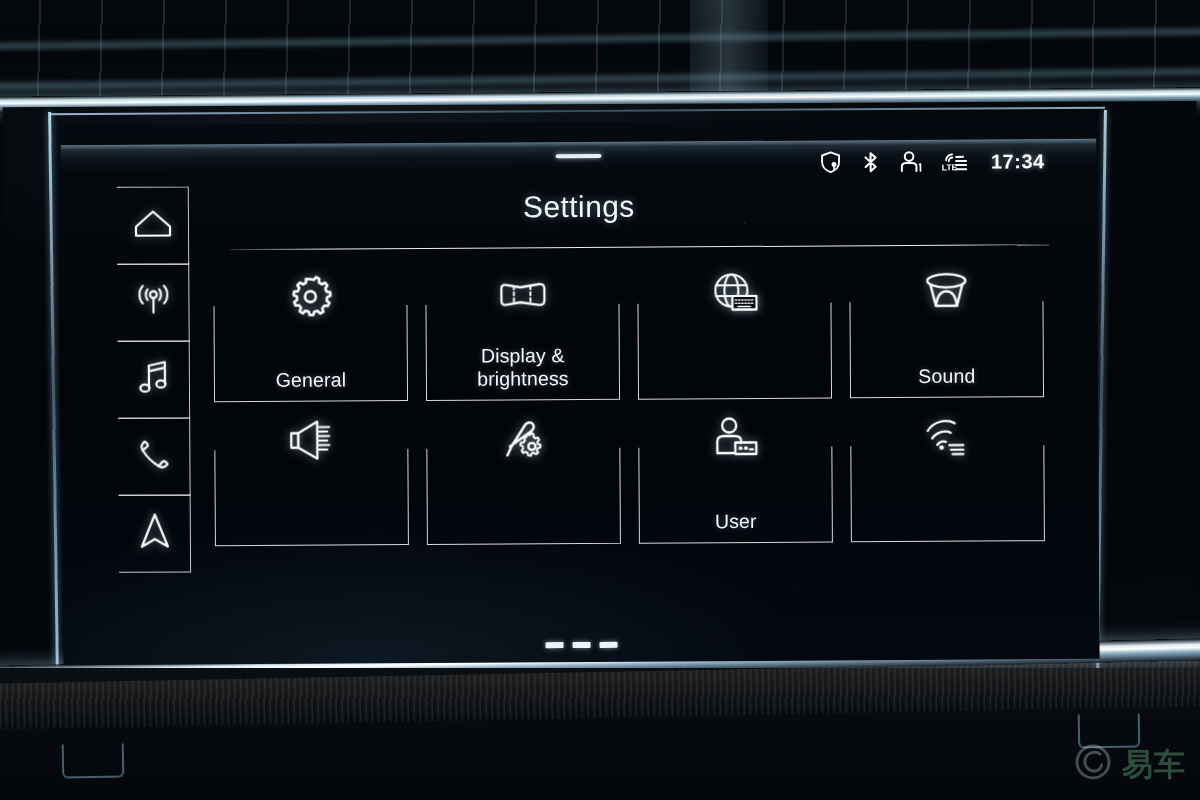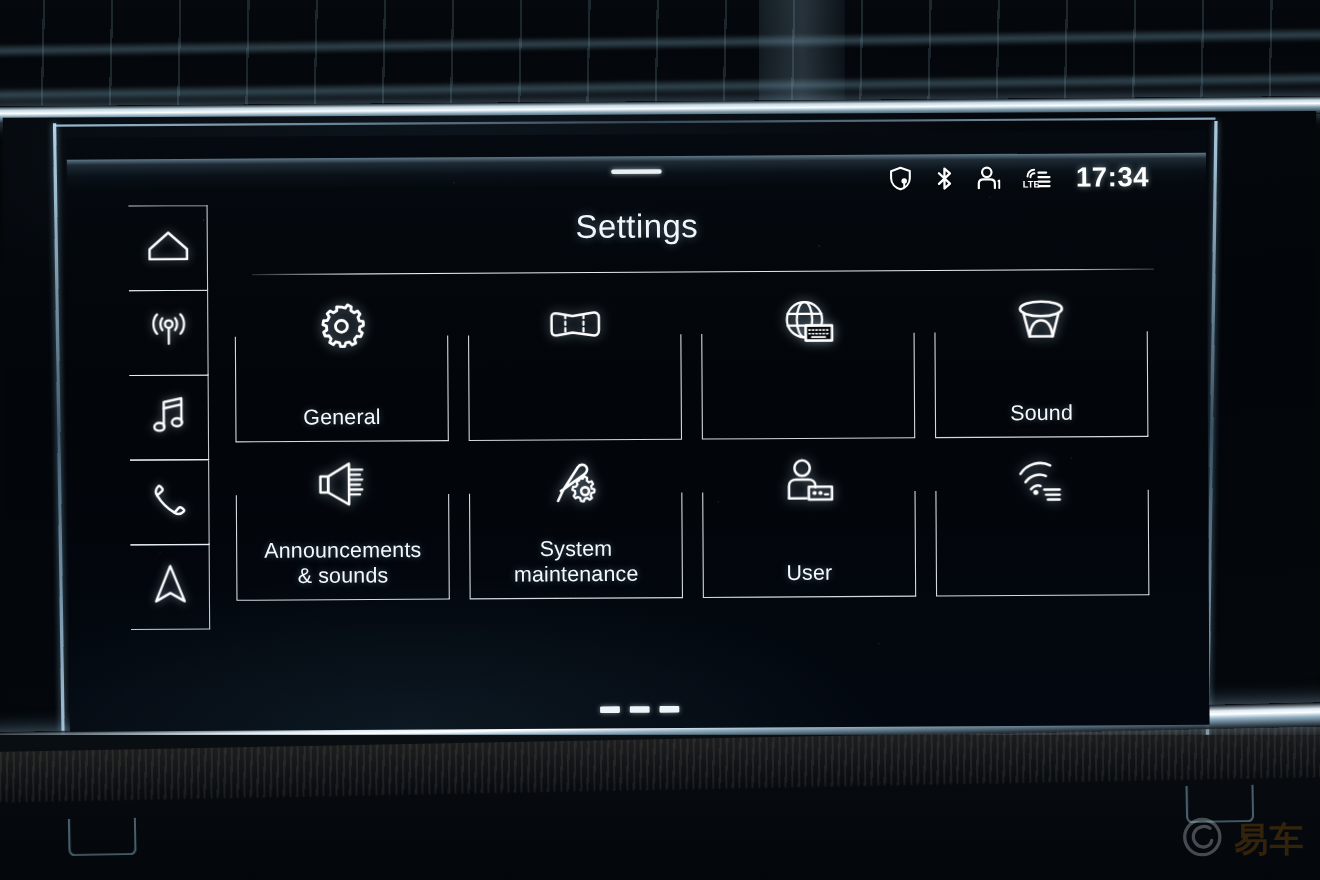--- a/index.html
+++ b/index.html
@@ -167,21 +167,21 @@
     pointer-events:none;
   }
   .pull-handle{
     position:absolute; left:50%; top:32px; transform:translateX(-50%);
     width:46px; height:4px; background:#e8eef2; border-radius:2px;
     box-shadow:0 0 5px rgba(220,235,245,.7);
   }
   .sicon{ position:relative; z-index:3; display:inline-flex; align-items:center; }
   .clock{
     position:relative; z-index:3;
-    font-size:25px; font-weight:700; letter-spacing:.5px; color:#fff;
+    font-size:20px; font-weight:700; letter-spacing:.5px; color:#fff;
     text-shadow:0 0 6px rgba(210,235,250,.55);
     margin-left:6px;
   }
 
   
   .title{
     position:absolute; top:68px; left:0; width:1036px; text-align:center;
     font-size:30px; font-weight:400; letter-spacing:.4px; color:#f2f7fa;
     text-shadow:0 0 9px rgba(180,215,240,.45);
   }
@@ -240,22 +240,22 @@
     display:flex; justify-content:center; gap:9px;
   }
   .pager .dash{
     width:18px; height:6px; background:#eef5f9; border-radius:1px;
     box-shadow:0 0 5px rgba(210,235,250,.55);
   }
 
   
   .watermark{
     position:absolute; right:14px; bottom:14px;
-    display:flex; align-items:center; gap:9px;
-    opacity:.30; color:#a16207;
+    display:flex; align-items:flex-end; gap:9px;
+    opacity:.30; color:#86efac;
     filter:blur(.4px);
   }
   .watermark .wm-text{ font-size:31px; font-weight:700; letter-spacing:1px; }
 </style>
 </head>
 <body>
 
 <div id="scene">
 
   <div class="vents">
@@ -402,20 +402,21 @@
       <div class="tile">
         <div class="frame"></div>
         <div class="ico">
           <svg width="56" height="36" viewBox="0 0 56 36" fill="none" stroke="#ffffff" stroke-width="2.3" stroke-linejoin="round" stroke-linecap="round">
             <path d="M7 11 C7 8 9 7 12 7.6 L26 10 L44 7 C48 6.4 50 8 50 11.4 V23 C50 26.4 48 28.2 44 27.6
                      L26 25 L12 27.4 C9 28 7 26.6 7 23.6 Z"></path>
             <path d="M19.5 9 V26" stroke-dasharray="3 3" stroke-width="2"></path>
             <path d="M36 9 V26.5" stroke-dasharray="3 3" stroke-width="2"></path>
           </svg>
         </div>
+        <div class="lbl">Display &amp;<br>brightness</div>
       </div>
 
       <div class="tile">
         <div class="frame"></div>
         <div class="ico">
           <svg width="52" height="50" viewBox="0 0 52 50" fill="none" stroke="#ffffff" stroke-width="2.1" stroke-linejoin="round" stroke-linecap="round">
             <circle cx="23" cy="21.5" r="16"></circle>
             <ellipse cx="23" cy="21.5" rx="7" ry="16"></ellipse>
             <path d="M7.6 16.2 H38.4"></path>
               <path d="M7.6 27 H38.4"></path>
@@ -461,37 +462,35 @@
             <g stroke-width="2.1">
               <path d="M33 9.5 H44"></path>
                 <path d="M33 14 H42"></path>
                 <path d="M33 18.5 H44"></path>
               <path d="M33 23 H42"></path>
                 <path d="M33 27.5 H44"></path>
                 <path d="M33 32 H42"></path>
             </g>
           </svg>
         </div>
-        <div class="lbl">Announcements<br>&amp; sounds</div>
       </div>
 
       <div class="tile">
         <div class="frame"></div>
         <div class="ico">
           <svg width="50" height="48" viewBox="0 0 50 48" fill="none" stroke="#ffffff" stroke-width="2.4" stroke-linejoin="round" stroke-linecap="round">
             <path d="M9 40 L13.5 30.5 L27 9.5 C29 6.5 33 6.5 34.8 9 C36.6 11.6 35 14.6 32.2 16.4 L11.8 31"></path>
             <path d="M13.5 30.5 L11.8 31"></path>
             <path d="M31 22 L33.8 22.7 L35.5 20.2 L38.4 21.8 L38.1 24.8 L40.4 26.6 L43.2 25.5 L44.7 28.4
                      L42.6 30.6 L43.3 33.4 L46.2 34 L46 37.2 L43.1 37.9 L42 40.6 L43.5 43.1 L41 45 L38.6 43.2
                      L35.9 44 L34.8 46.8 L31.7 46.2 L31.1 43.3 L28.5 42 L26 43.4 L24.2 40.9 L25.9 38.5
                      L25.5 35.6 L22.8 34.4 L23.6 31.3 L26.5 31.3 L28.2 28.9 L27.3 26.1 L30 24.5 Z" transform="translate(-1,-4) scale(0.86) translate(4,5)"></path>
             <circle cx="33.6" cy="31.2" r="3.6"></circle>
           </svg>
         </div>
-        <div class="lbl">System<br>maintenance</div>
       </div>
 
       <div class="tile">
         <div class="frame"></div>
         <div class="ico">
           <svg width="52" height="46" viewBox="0 0 52 46" fill="none" stroke="#ffffff" stroke-width="2.3" stroke-linejoin="round" stroke-linecap="round">
             <circle cx="20" cy="10.5" r="7"></circle>
             <path d="M8 38 V26.5 C8 23 10.6 21 14.4 21 H25.6 C29.4 21 32 23 32 26.5 V28"></path>
             <path d="M8 38 H24"></path>
             <rect x="26" y="27.5" width="21" height="11.5"></rect>

